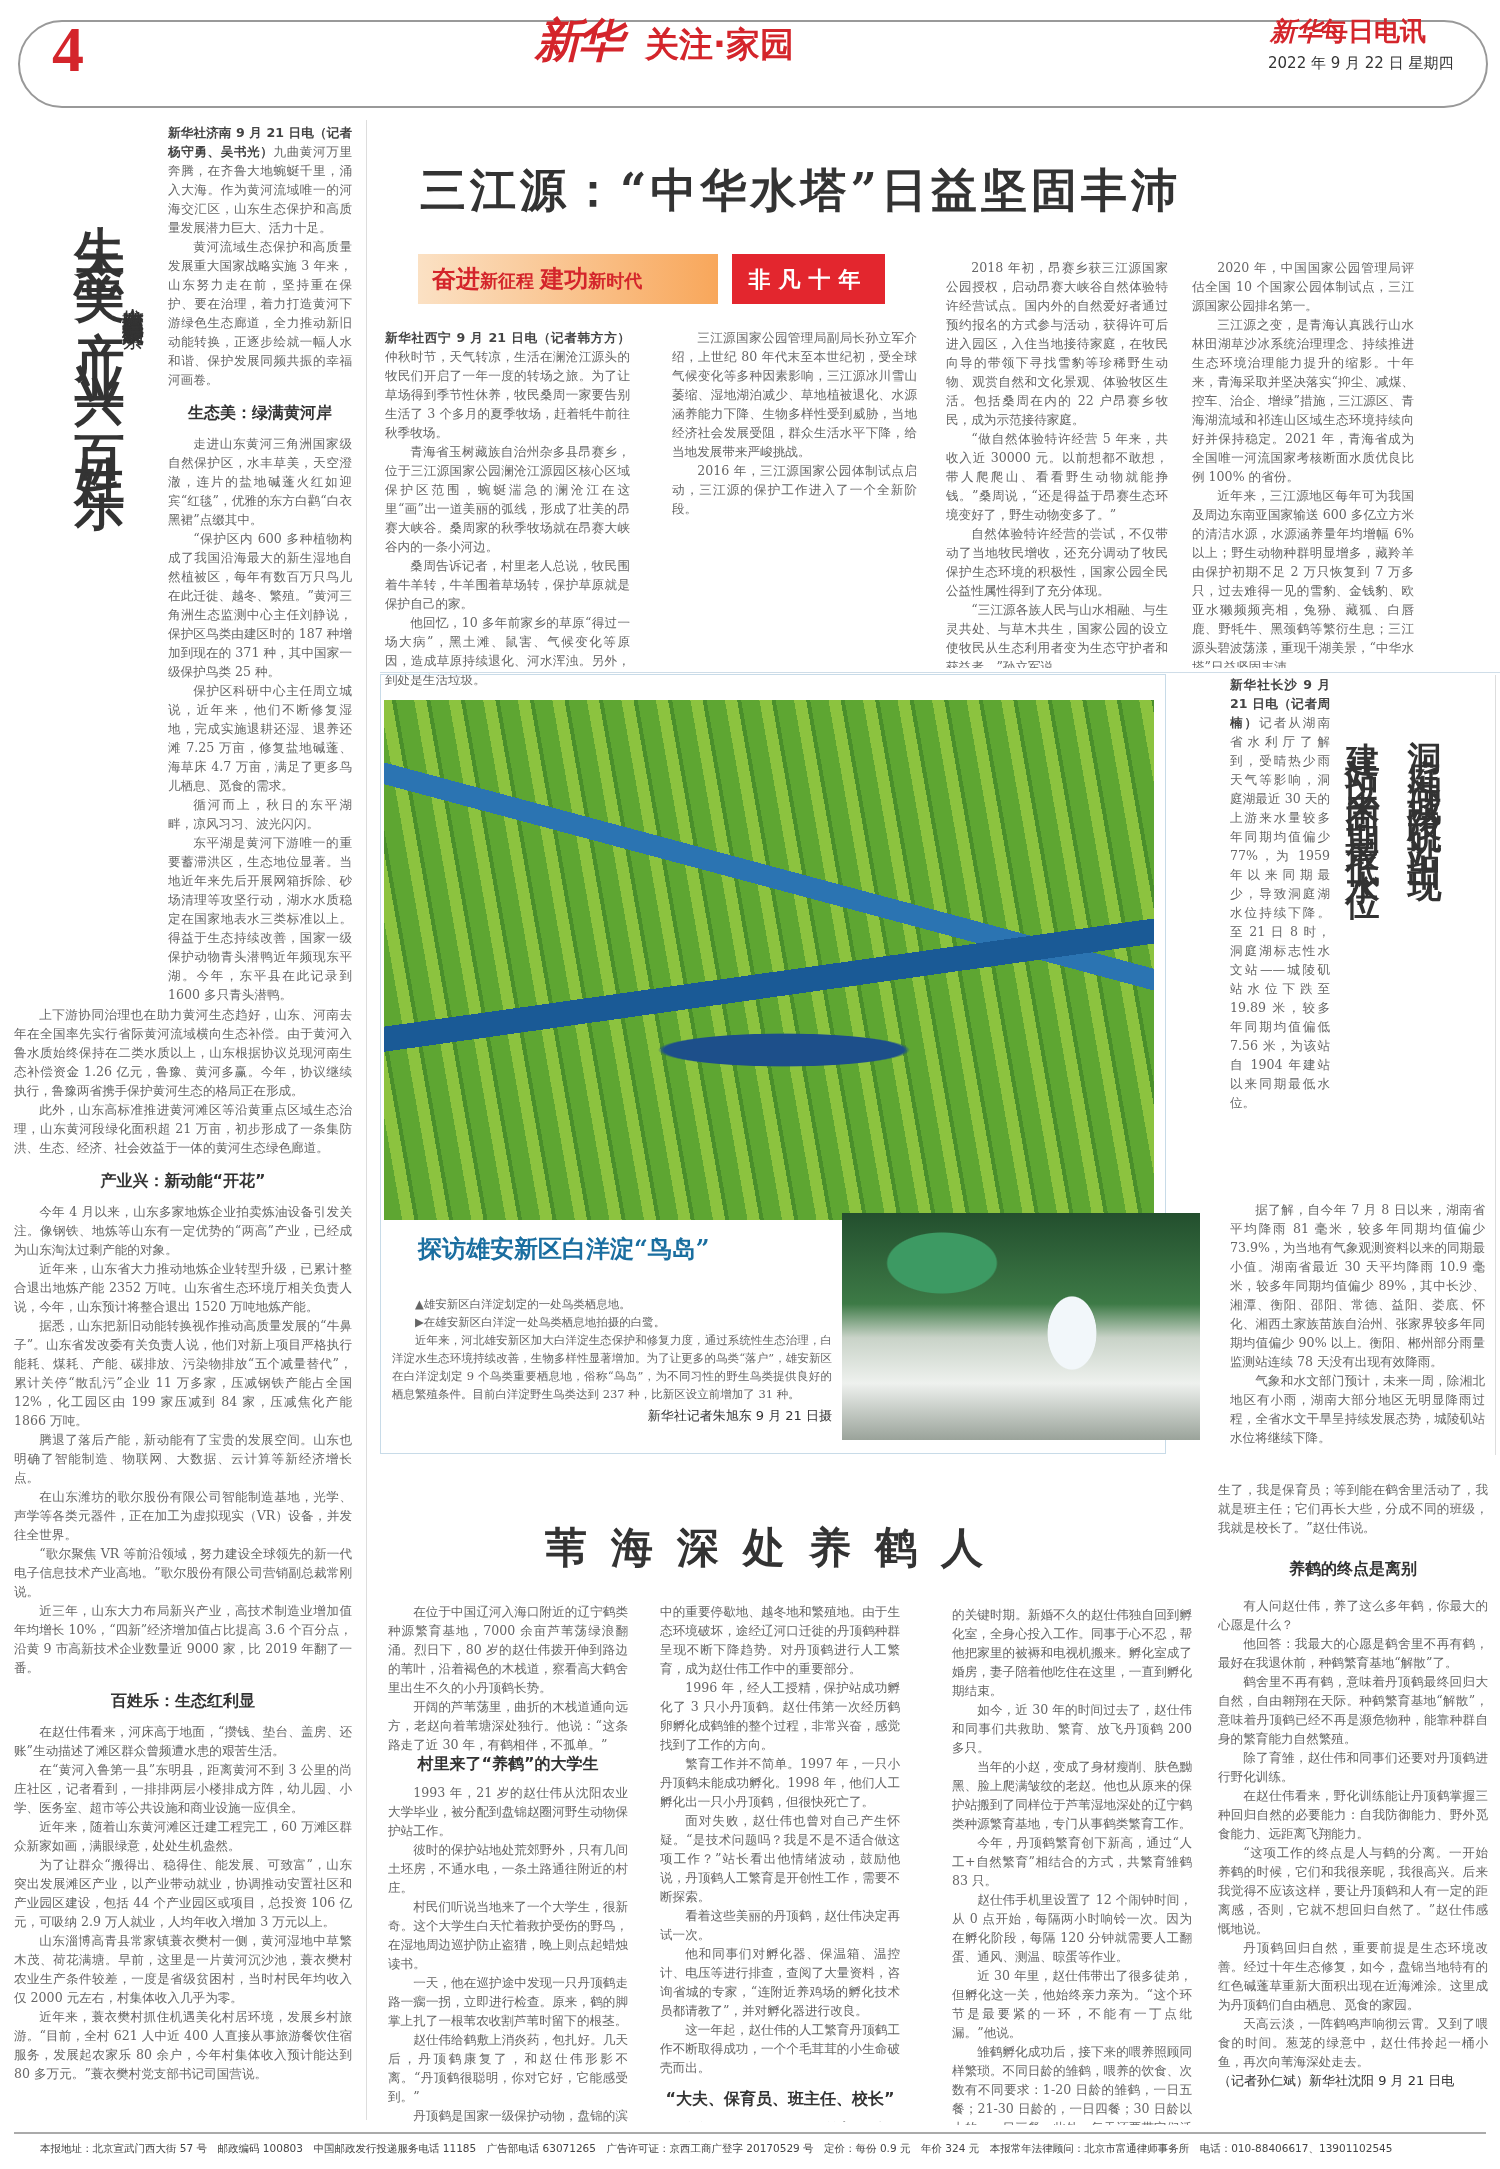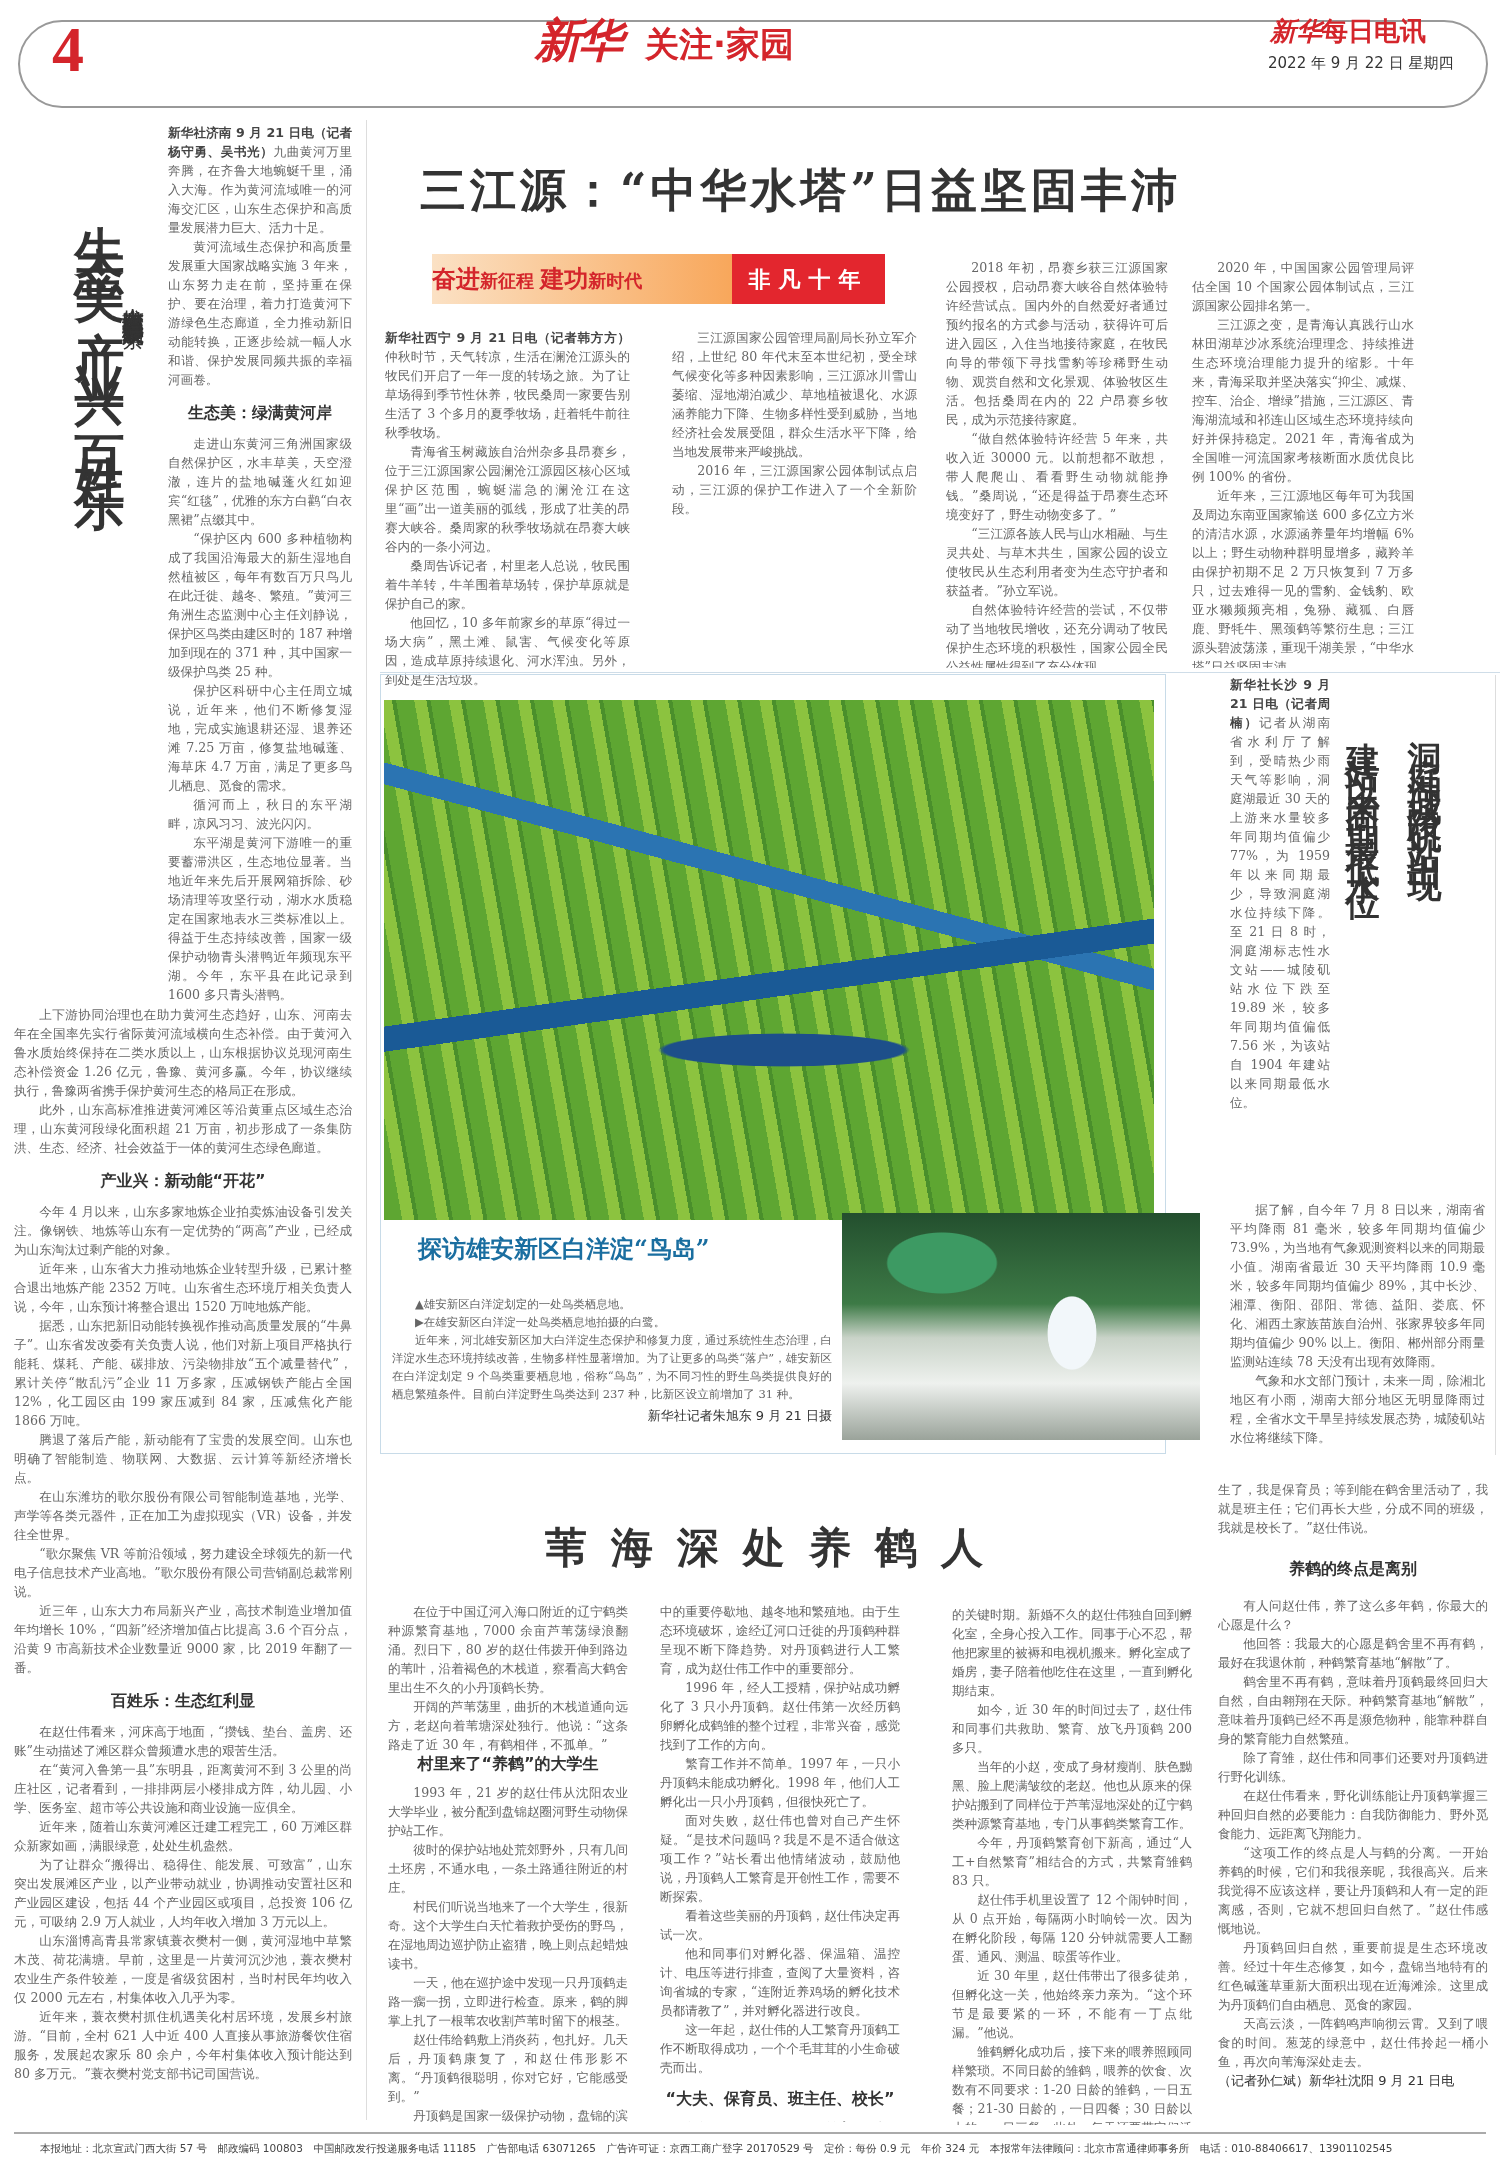--- a/index.html
+++ b/index.html
@@ -12,21 +12,21 @@
 .paper{left:1270px;top:14px;font-family:"DejaVu Serif",serif;font-weight:bold;font-size:26px;color:#d4252b}
 .paper .nx{font-style:italic}
 .date{left:1268px;top:54px;font-family:"DejaVu Sans",sans-serif;font-size:15px;color:#333}
 .txt{font-size:12.6px;line-height:19px;color:#666;text-align:justify}
 .txt p{text-indent:2em}
 .txt p.lead{text-indent:0}
 .dl{font-family:"DejaVu Sans",sans-serif;font-weight:bold;color:#444}
 .sub{font-family:"DejaVu Sans",sans-serif;font-weight:bold;color:#333;text-align:center;font-size:16px}
 .vtitle{writing-mode:vertical-rl;font-family:"DejaVu Serif",serif;font-weight:bold;color:#333}
 .headline{font-family:"DejaVu Serif",serif;font-weight:bold;color:#333;letter-spacing:4px}
-.banner{left:432px;top:254px;width:300px;height:50px;background:linear-gradient(90deg,#fbe1c4,#f8a75b);color:#d4252b;font-weight:bold;font-size:24px;line-height:50px;font-family:"DejaVu Serif",serif}
+.banner{left:418px;top:254px;width:300px;height:50px;background:linear-gradient(90deg,#fbe1c4,#f8a75b);color:#d4252b;font-weight:bold;font-size:24px;line-height:50px;padding-left:14px;font-family:"DejaVu Serif",serif}
 .banner2{left:732px;top:254px;width:153px;height:50px;background:#e3262e;color:#fff;font-family:"DejaVu Serif",serif;font-weight:bold;font-size:22px;line-height:50px;text-align:center;letter-spacing:8px}
 .aerial{left:384px;top:700px;width:770px;height:520px;background:
  radial-gradient(ellipse 300px 40px at 400px 350px,#1d4f8a 40%,transparent 42%),
  linear-gradient(172deg,transparent 52%,#1a5a96 52%,#1a5a96 56%,transparent 56%),
  linear-gradient(15deg,transparent 60%,#2b74b2 60%,#2b74b2 63%,transparent 63%),
  repeating-linear-gradient(80deg,#5ea632 0 18px,#8cc33f 18px 30px,#4a8f2b 30px 34px),
  linear-gradient(180deg,#dfe9ef 0,#b9cfa8 12%,#8bb965 25%,#6aa43a 60%,#4c8a2a 100%)}
 .bird-photo{left:842px;top:1213px;width:358px;height:227px;background:
  radial-gradient(ellipse 40px 60px at 230px 120px,#f2f7fa 60%,transparent 62%),
  radial-gradient(ellipse 90px 50px at 100px 50px,#3d9a63 60%,transparent 62%),
@@ -89,22 +89,22 @@
   <p>桑周告诉记者，村里老人总说，牧民围着牛羊转，牛羊围着草场转，保护草原就是保护自己的家。</p>
   <p>他回忆，10 多年前家乡的草原“得过一场大病”，黑土滩、鼠害、气候变化等原因，造成草原持续退化、河水浑浊。另外，到处是生活垃圾。</p>
 </div>
 <div class="abs txt" style="left:672px;top:328px;width:245px">
   <p>三江源国家公园管理局副局长孙立军介绍，上世纪 80 年代末至本世纪初，受全球气候变化等多种因素影响，三江源冰川雪山萎缩、湿地湖泊减少、草地植被退化、水源涵养能力下降、生物多样性受到威胁，当地经济社会发展受阻，群众生活水平下降，给当地发展带来严峻挑战。</p>
   <p>2016 年，三江源国家公园体制试点启动，三江源的保护工作进入了一个全新阶段。</p>
 </div>
 <div class="abs txt" style="left:946px;top:258px;width:222px;height:410px;overflow:hidden">
   <p>2018 年初，昂赛乡获三江源国家公园授权，启动昂赛大峡谷自然体验特许经营试点。国内外的自然爱好者通过预约报名的方式参与活动，获得许可后进入园区，入住当地接待家庭，在牧民向导的带领下寻找雪豹等珍稀野生动物、观赏自然和文化景观、体验牧区生活。包括桑周在内的 22 户昂赛乡牧民，成为示范接待家庭。</p>
   <p>“做自然体验特许经营 5 年来，共收入近 30000 元。以前想都不敢想，带人爬爬山、看看野生动物就能挣钱。”桑周说，“还是得益于昂赛生态环境变好了，野生动物变多了。”</p>
+  <p>自然体验特许经营的尝试，不仅带动了当地牧民增收，还充分调动了牧民保护生态环境的积极性，国家公园全民公益性属性得到了充分体现。</p>
   <p>“三江源各族人民与山水相融、与生灵共处、与草木共生，国家公园的设立使牧民从生态利用者变为生态守护者和获益者。”孙立军说。</p>
-  <p>自然体验特许经营的尝试，不仅带动了当地牧民增收，还充分调动了牧民保护生态环境的积极性，国家公园全民公益性属性得到了充分体现。</p>
 </div>
 <div class="abs txt" style="left:1192px;top:258px;width:222px;height:410px;overflow:hidden">
   <p>2020 年，中国国家公园管理局评估全国 10 个国家公园体制试点，三江源国家公园排名第一。</p>
   <p>三江源之变，是青海认真践行山水林田湖草沙冰系统治理理念、持续推进生态环境治理能力提升的缩影。十年来，青海采取并坚决落实“抑尘、减煤、控车、治企、增绿”措施，三江源区、青海湖流域和祁连山区域生态环境持续向好并保持稳定。2021 年，青海省成为全国唯一河流国家考核断面水质优良比例 100% 的省份。</p>
   <p>近年来，三江源地区每年可为我国及周边东南亚国家输送 600 多亿立方米的清洁水源，水源涵养量年均增幅 6% 以上；野生动物种群明显增多，藏羚羊由保护初期不足 2 万只恢复到 7 万多只，过去难得一见的雪豹、金钱豹、欧亚水獭频频亮相，兔狲、藏狐、白唇鹿、野牦牛、黑颈鹤等繁衍生息；三江源头碧波荡漾，重现千湖美景，“中华水塔”日益坚固丰沛。</p>
 </div>
 <div class="abs" style="left:380px;top:672px;width:1120px;height:1px;background:#cfdde8"></div>
 
 <div class="abs" style="left:380px;top:674px;width:786px;height:780px;border:1px solid #c8dbe8"></div>
 <div class="abs aerial"></div>

